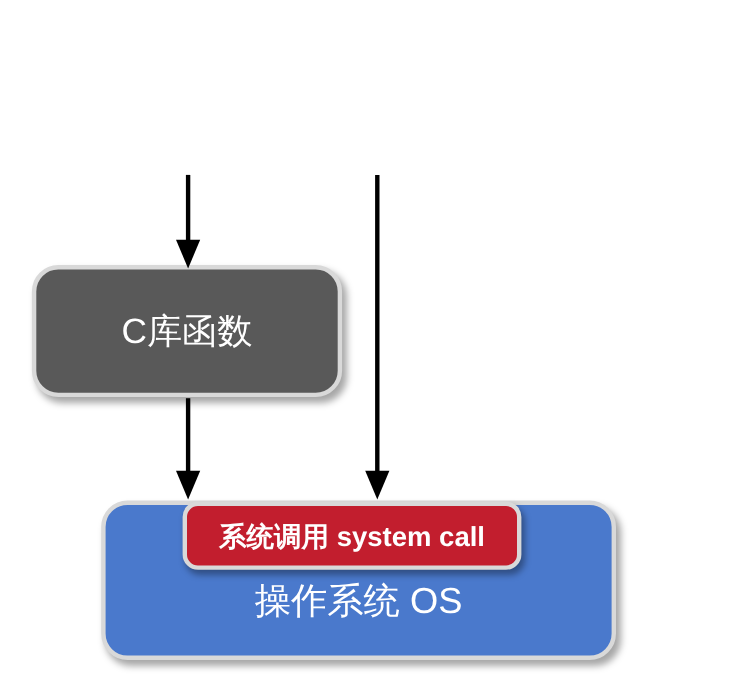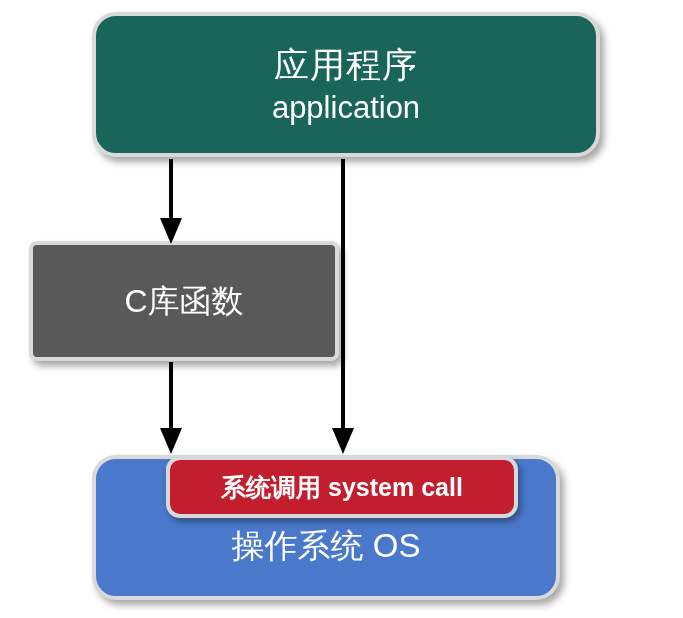--- a/index.html
+++ b/index.html
@@ -41,39 +41,39 @@
     left: 92px;
     top: 12px;
     width: 508px;
     height: 145px;
     border-radius: 24px;
     background: #1a655a;
   }
   .box-clibrary {
     left: 29px;
     top: 241px;
-    width: 310px;
+    width: 282px;
     height: 120px;
-    border-radius: 8px;
+    border-radius: 24px;
     background: #595959;
   }
   .box-os {
     left: 92px;
     top: 455px;
     width: 468px;
     height: 145px;
     border-radius: 24px;
     background: #4a79cc;
     justify-content: flex-end;
     z-index: 1;
   }
   .box-syscall {
     left: 166px;
     top: 456px;
-    width: 352px;
+    width: 308px;
     height: 62px;
     border-radius: 14px;
     background: #c21e2e;
     z-index: 3;
     box-shadow: 3px 4px 6px rgba(0,0,0,0.35);
   }
   .label-zh-big {
     font-size: 35px;
     line-height: 46px;
     letter-spacing: 1px;
@@ -113,24 +113,20 @@
     <g>
       <line x1="343" y1="159" x2="343" y2="430" stroke="#000000" stroke-width="4"></line>
       <polygon points="343,454 332,428 354,428" fill="#000000"></polygon>
     </g>
     <g>
       <line x1="171" y1="362" x2="171" y2="430" stroke="#000000" stroke-width="4"></line>
       <polygon points="171,454 160,428 182,428" fill="#000000"></polygon>
     </g>
   </svg>
 
-  <div class="box box-application">
-    <div class="label-zh-big">应用程序</div>
-    <div class="label-en-big">application</div>
-  </div>
 
   <div class="box box-clibrary">
     <div class="label-zh-mid">C库函数</div>
   </div>
 
   <div class="box box-os">
     <div class="label-os">操作系统 OS</div>
   </div>
 
   <div class="box box-syscall">

